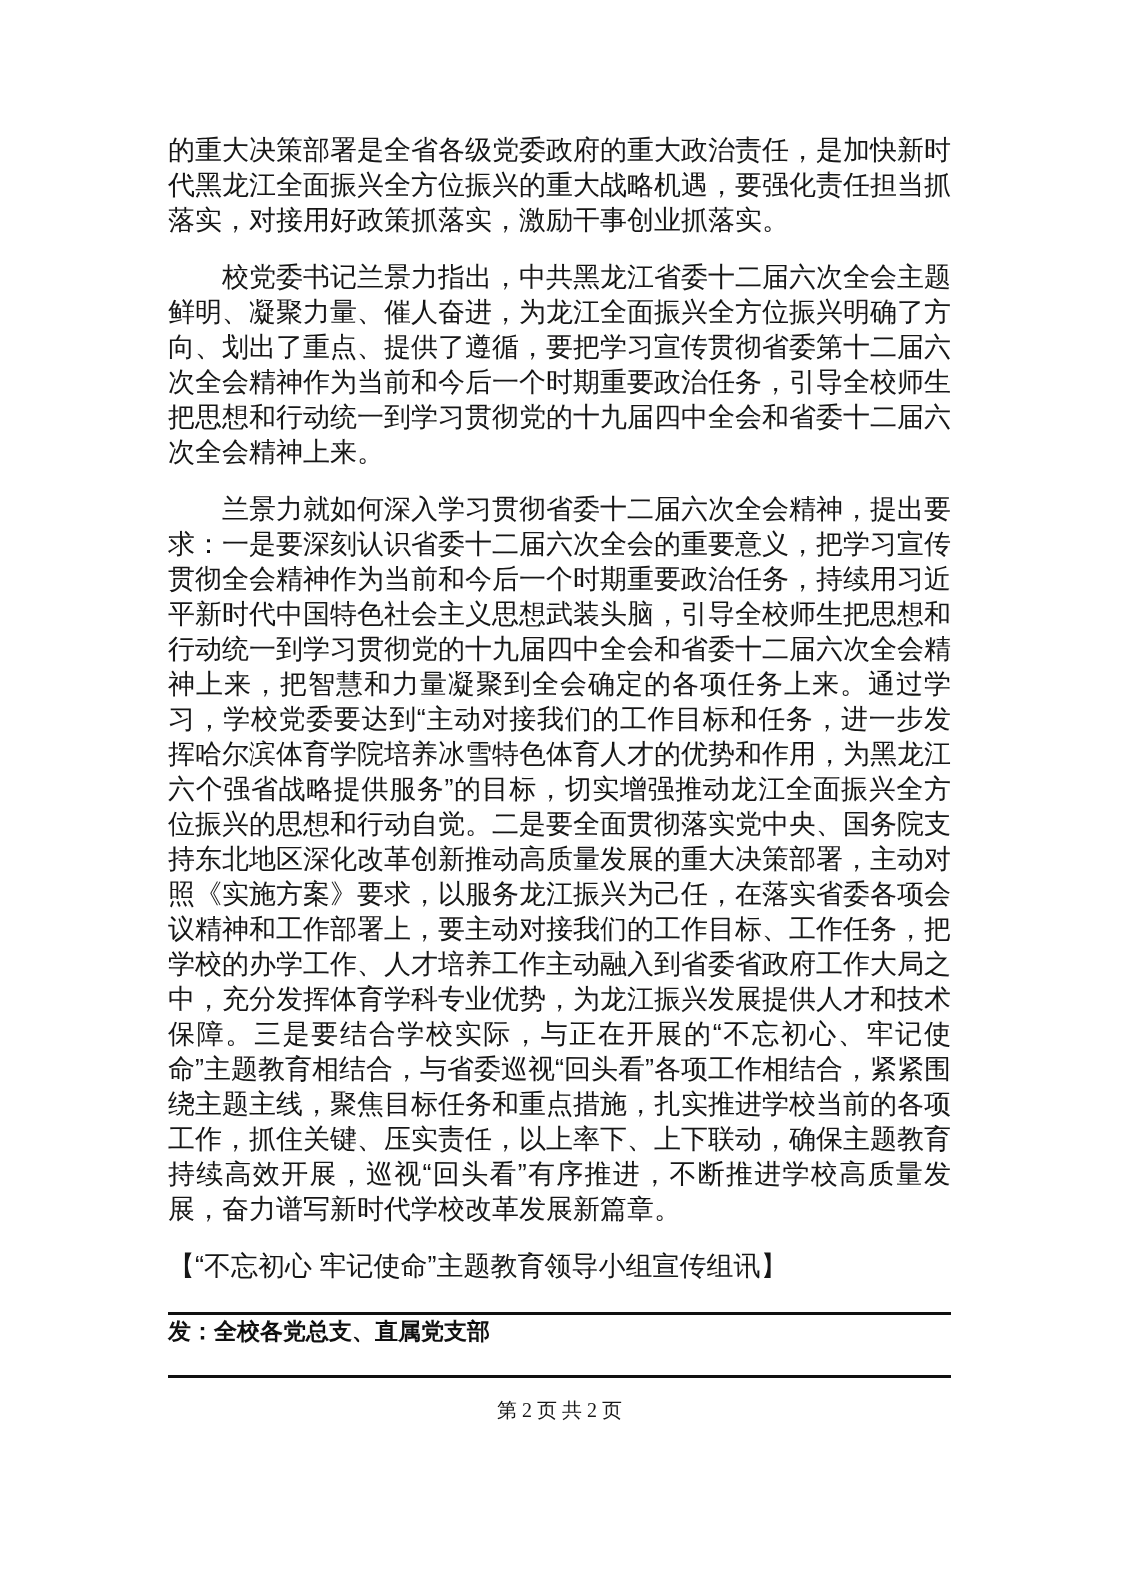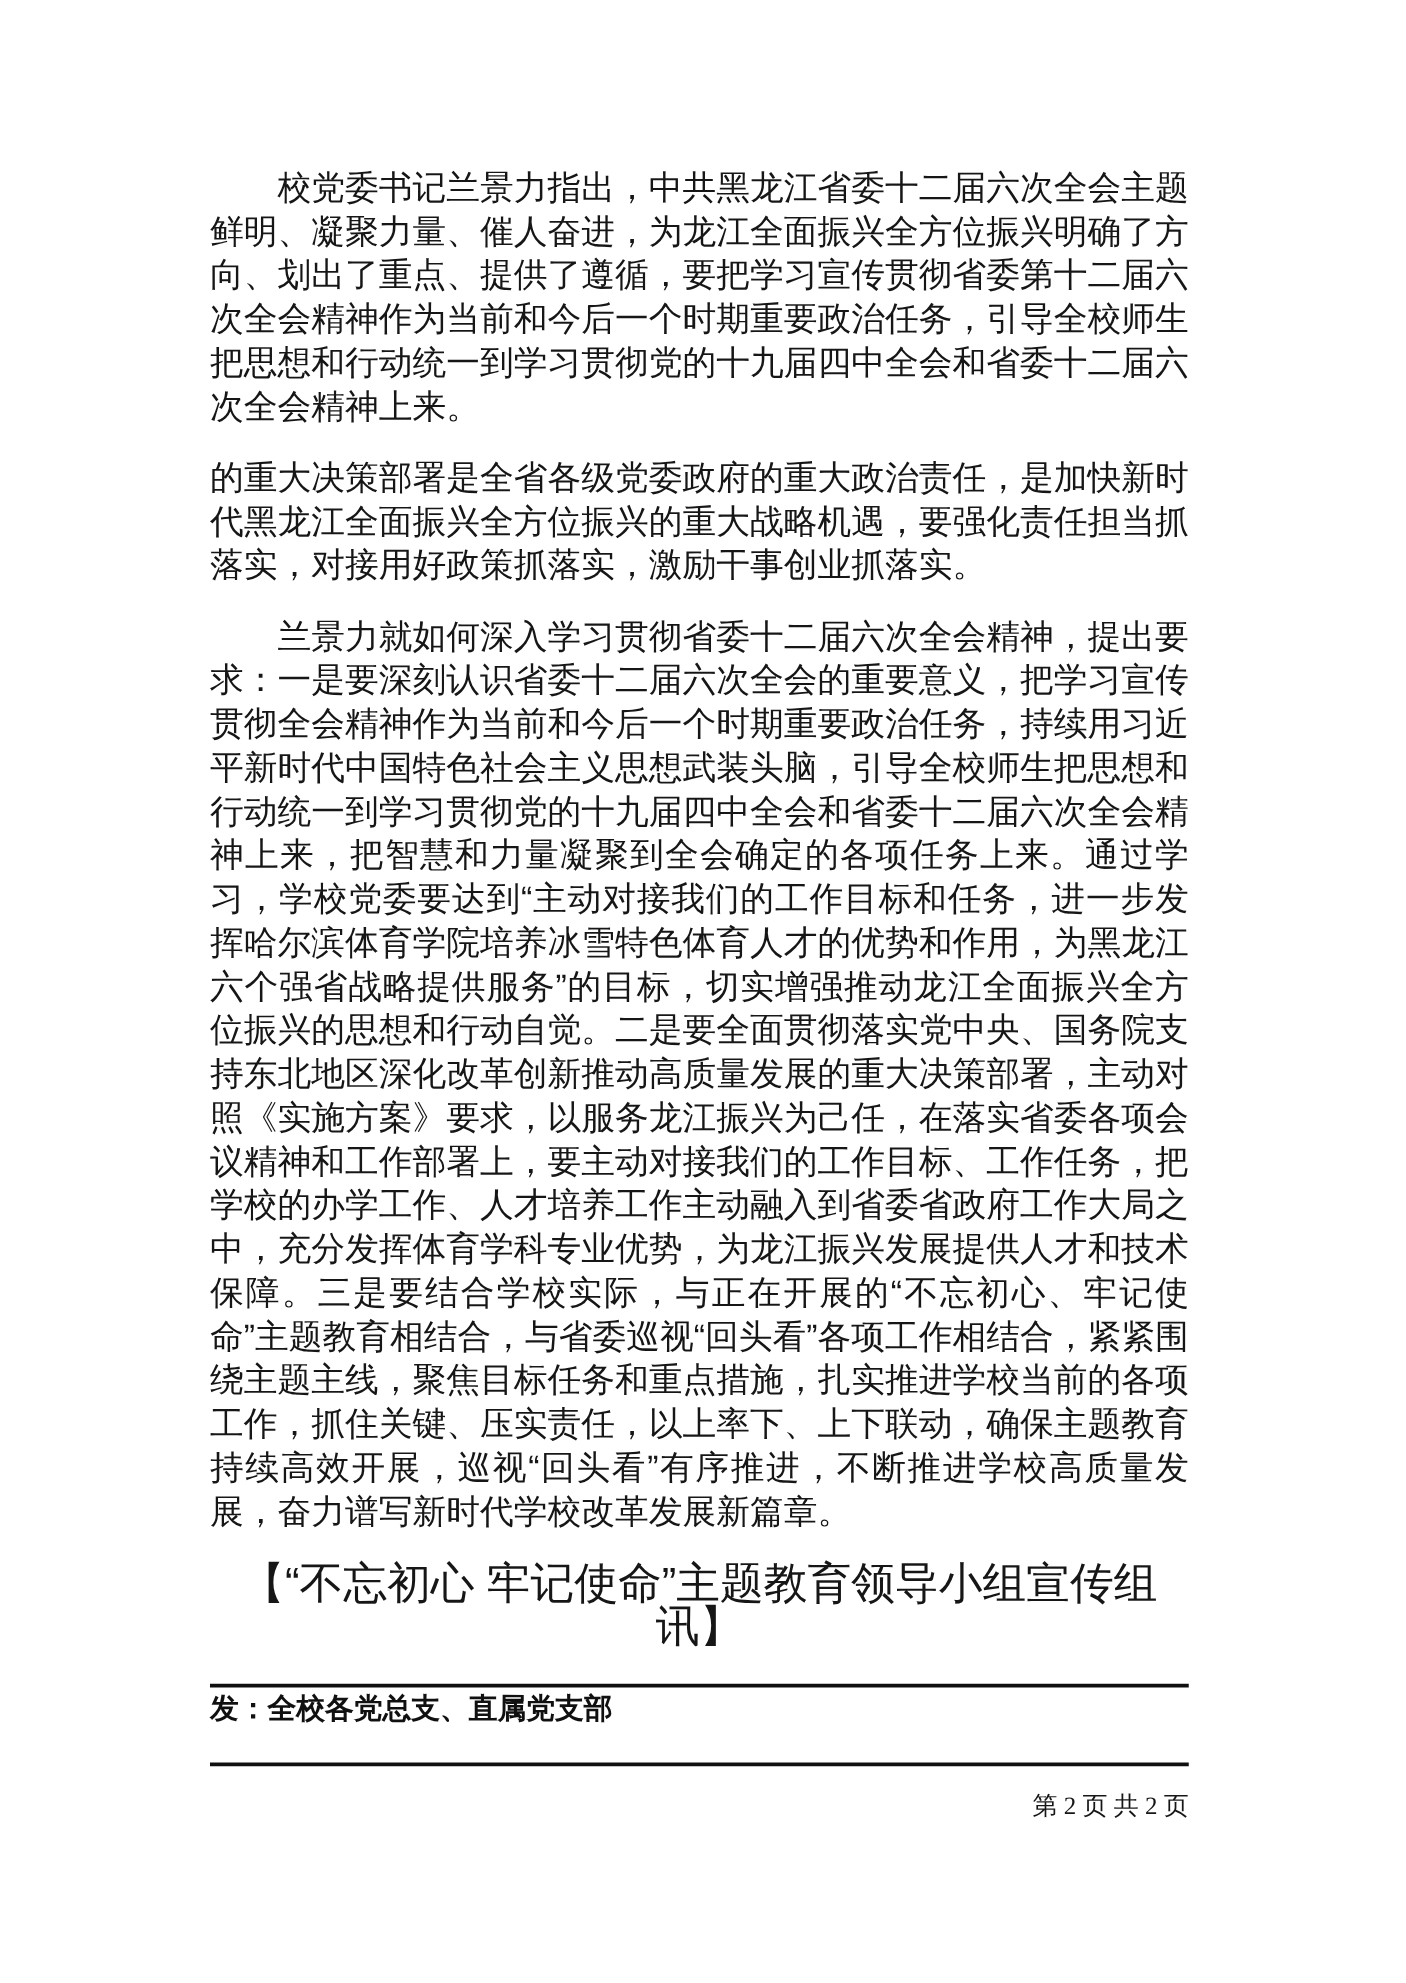--- a/index.html
+++ b/index.html
@@ -32,24 +32,24 @@
     color: #161616;
     text-align: justify;
     text-justify: inter-ideograph;
     word-break: break-all;
   }
   .indent {
     text-indent: 2em;
   }
   .attribution {
     margin: 0;
-    font-size: 35px;
+    font-size: 27px;
     line-height: 35px;
     color: #161616;
-    text-align: center;
+    text-align: left;
   }
   .rule {
     height: 3px;
     background: #101010;
     border: none;
   }
   .rule-top {
     margin-top: 28px;
   }
   .rule-bottom {
@@ -63,33 +63,33 @@
     color: #101010;
     text-align: left;
   }
   .dist-1 { margin-top: 27px; }
   .dist-2 { margin-top: 4px; }
   .page-number {
     margin: 22px 0 0 0;
     font-size: 20px;
     line-height: 20px;
     color: #161616;
-    text-align: right;
+    text-align: center;
     font-family: "Liberation Serif", "DejaVu Serif", serif;
   }
 </style>
 </head>
 <body>
 
 <div class="page">
   <div class="content">
 
+    <p class="body-para">的重大决策部署是全省各级党委政府的重大政治责任，是加快新时代黑龙江全面振兴全方位振兴的重大战略机遇，要强化责任担当抓落实，对接用好政策抓落实，激励干事创业抓落实。</p>
+
     <p class="body-para indent">校党委书记兰景力指出，中共黑龙江省委十二届六次全会主题鲜明、凝聚力量、催人奋进，为龙江全面振兴全方位振兴明确了方向、划出了重点、提供了遵循，要把学习宣传贯彻省委第十二届六次全会精神作为当前和今后一个时期重要政治任务，引导全校师生把思想和行动统一到学习贯彻党的十九届四中全会和省委十二届六次全会精神上来。</p>
-
-    <p class="body-para">的重大决策部署是全省各级党委政府的重大政治责任，是加快新时代黑龙江全面振兴全方位振兴的重大战略机遇，要强化责任担当抓落实，对接用好政策抓落实，激励干事创业抓落实。</p>
 
     <p class="body-para indent">兰景力就如何深入学习贯彻省委十二届六次全会精神，提出要求：一是要深刻认识省委十二届六次全会的重要意义，把学习宣传贯彻全会精神作为当前和今后一个时期重要政治任务，持续用习近平新时代中国特色社会主义思想武装头脑，引导全校师生把思想和行动统一到学习贯彻党的十九届四中全会和省委十二届六次全会精神上来，把智慧和力量凝聚到全会确定的各项任务上来。通过学习，学校党委要达到“主动对接我们的工作目标和任务，进一步发挥哈尔滨体育学院培养冰雪特色体育人才的优势和作用，为黑龙江六个强省战略提供服务”的目标，切实增强推动龙江全面振兴全方位振兴的思想和行动自觉。二是要全面贯彻落实党中央、国务院支持东北地区深化改革创新推动高质量发展的重大决策部署，主动对照《实施方案》要求，以服务龙江振兴为己任，在落实省委各项会议精神和工作部署上，要主动对接我们的工作目标、工作任务，把学校的办学工作、人才培养工作主动融入到省委省政府工作大局之中，充分发挥体育学科专业优势，为龙江振兴发展提供人才和技术保障。三是要结合学校实际，与正在开展的“不忘初心、牢记使命”主题教育相结合，与省委巡视“回头看”各项工作相结合，紧紧围绕主题主线，聚焦目标任务和重点措施，扎实推进学校当前的各项工作，抓住关键、压实责任，以上率下、上下联动，确保主题教育持续高效开展，巡视“回头看”有序推进，不断推进学校高质量发展，奋力谱写新时代学校改革发展新篇章。</p>
 
     <p class="attribution">【“不忘初心 牢记使命”主题教育领导小组宣传组讯】</p>
 
     <div class="rule rule-top"></div>
 
 
     <p class="dist dist-2">发：全校各党总支、直属党支部</p>
 

